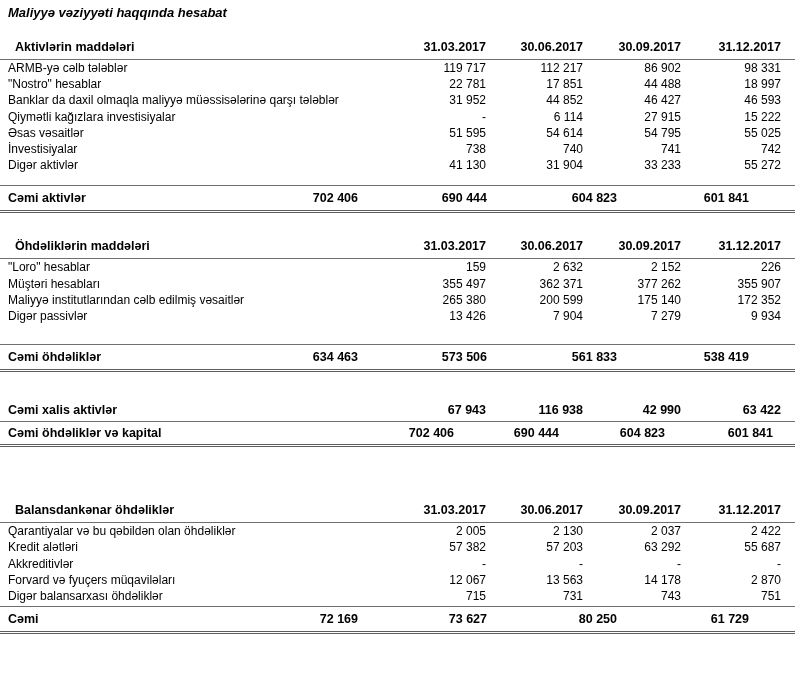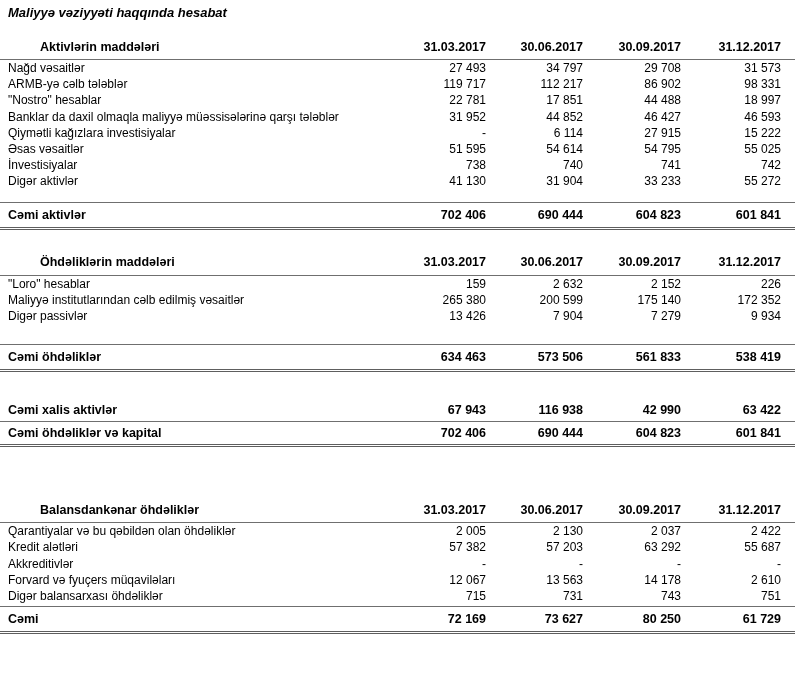--- a/index.html
+++ b/index.html
@@ -17,38 +17,39 @@
   .tbl { width: 795px; }
   .row {
     display: grid;
     grid-template-columns: 1fr 96px 97px 98px 100px 14px;
     align-items: center;
   }
   .row .c { text-align: right; white-space: pre; }
   .row .label { padding-left: 8px; text-align: left; }
   .head {
     height: 26px; border-bottom: 1px solid #6f6f6f;
-    font-weight: bold; font-size: 12.5px; padding-left: 25px;
+    font-weight: bold; font-size: 12.5px;
   }
   .head .label { padding-left: 15px; }
   .data { height: 16.2px; }
   .total, .sum-first, .sum-last {
     font-weight: bold; font-size: 12.5px; position: relative;
   }
   .total {
     height: 26px;
     border-top: 1px solid #6f6f6f;
     border-bottom: 1px solid #5e5e5e;
+    gap: 32px;
   }
   .total::after, .sum-last::after {
     content: ""; position: absolute; left: 0; right: 0; bottom: -3px;
     border-top: 1px solid #5e5e5e;
   }
   .sum-first { height: 24px; border-bottom: 1px solid #6f6f6f; }
-  .sum-last  { height: 23px; border-bottom: 1px solid #5e5e5e; }
+  .sum-last  { height: 23px; border-bottom: 1px solid #5e5e5e; gap: 8px; }
   #assets { margin-top: 8px; }
   #assets .total { margin-top: 12px; }
   #liabilities { margin-top: 22px; }
   #liabilities .total { margin-top: 20px; }
   #summary { margin-top: 28px; }
   #offbalance { margin-top: 52px; }
   #offbalance .total { margin-top: 2px; }
 </style>
 </head>
 <body>
@@ -58,28 +59,20 @@
   <section class="tbl" id="assets">
       <div class="row head">
         <div class="label">Aktivlərin maddələri</div>
         <div class="c">31.03.2017</div>
         <div class="c">30.06.2017</div>
         <div class="c">30.09.2017</div>
         <div class="c">31.12.2017</div>
         <div class="sp"></div>
       </div>
       <div class="row data">
-        <div class="label">Nağd vəsaitlər</div>
-        <div class="c">27 493</div>
-        <div class="c">34 797</div>
-        <div class="c">29 708</div>
-        <div class="c">31 573</div>
-        <div class="sp"></div>
-      </div>
-      <div class="row data">
         <div class="label">ARMB-yə cəlb tələblər</div>
         <div class="c">119 717</div>
         <div class="c">112 217</div>
         <div class="c">86 902</div>
         <div class="c">98 331</div>
         <div class="sp"></div>
       </div>
       <div class="row data">
         <div class="label">"Nostro" hesablar</div>
         <div class="c">22 781</div>
@@ -148,20 +141,28 @@
       </div>
       <div class="row data">
         <div class="label">"Loro" hesablar</div>
         <div class="c">159</div>
         <div class="c">2 632</div>
         <div class="c">2 152</div>
         <div class="c">226</div>
         <div class="sp"></div>
       </div>
       <div class="row data">
+        <div class="label">Müştəri hesabları</div>
+        <div class="c">355 497</div>
+        <div class="c">362 371</div>
+        <div class="c">377 262</div>
+        <div class="c">355 907</div>
+        <div class="sp"></div>
+      </div>
+      <div class="row data">
         <div class="label">Maliyyə institutlarından cəlb edilmiş vəsaitlər</div>
         <div class="c">265 380</div>
         <div class="c">200 599</div>
         <div class="c">175 140</div>
         <div class="c">172 352</div>
         <div class="sp"></div>
       </div>
       <div class="row data">
         <div class="label">Digər passivlər</div>
         <div class="c">13 426</div>
@@ -228,21 +229,21 @@
         <div class="c">-</div>
         <div class="c">-</div>
         <div class="c">-</div>
         <div class="sp"></div>
       </div>
       <div class="row data">
         <div class="label">Forvard və fyuçers müqaviləları</div>
         <div class="c">12 067</div>
         <div class="c">13 563</div>
         <div class="c">14 178</div>
-        <div class="c">2 610</div>
+        <div class="c">2 870</div>
         <div class="sp"></div>
       </div>
       <div class="row data">
         <div class="label">Digər balansarxası öhdəliklər</div>
         <div class="c">715</div>
         <div class="c">731</div>
         <div class="c">743</div>
         <div class="c">751</div>
         <div class="sp"></div>
       </div>

